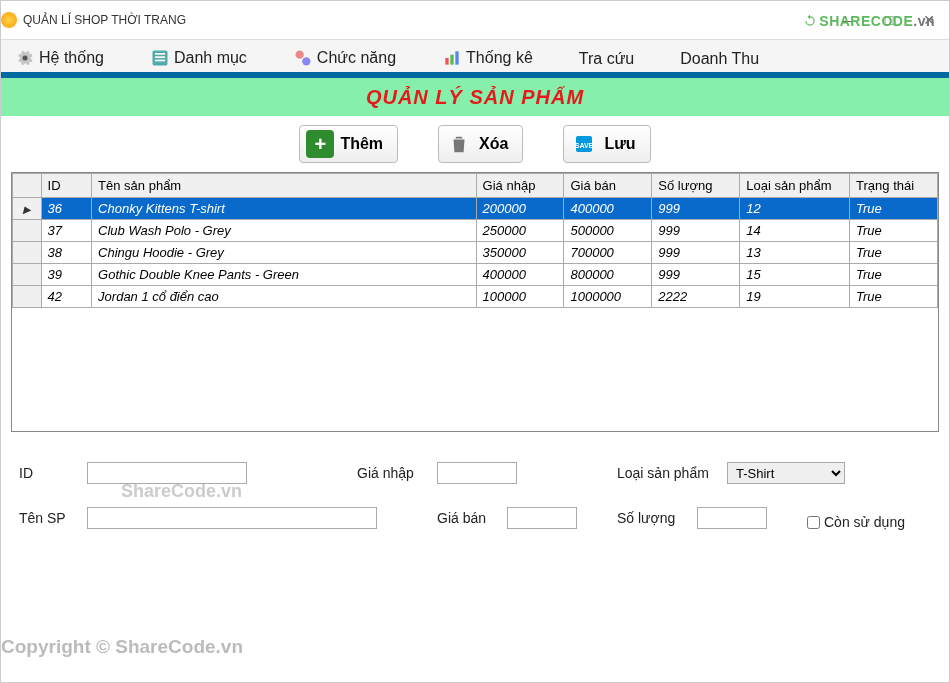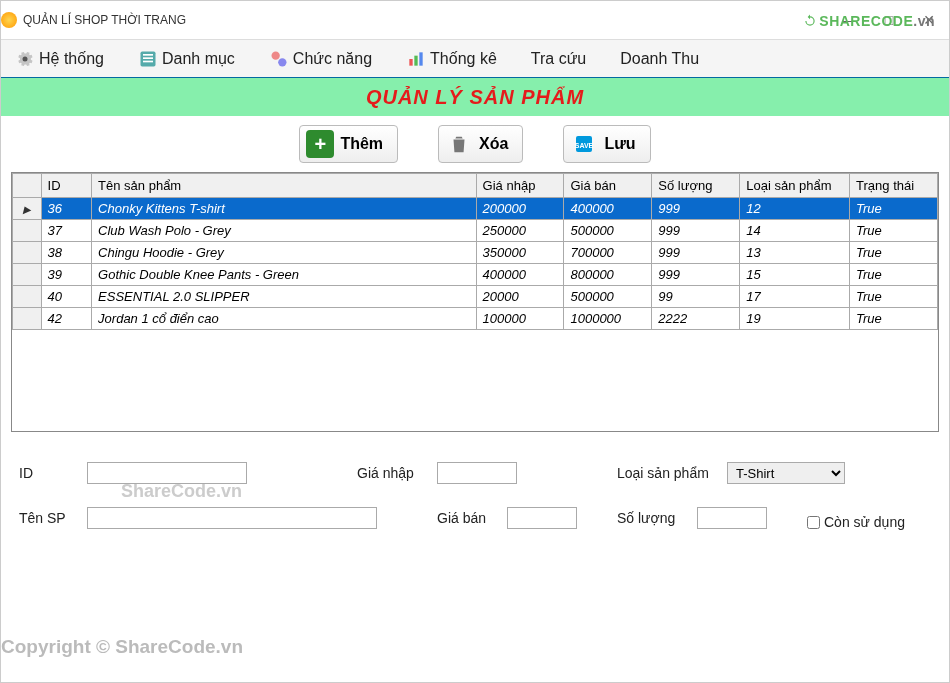--- a/index.html
+++ b/index.html
@@ -6,21 +6,21 @@
 body { background: #fff; width: 950px; height: 683px; border: 1px solid #ccc; overflow: hidden; position: relative; }
 
 .titlebar { height: 39px; background: #fff; display: flex; align-items: center; padding: 0 0; border-bottom: 1px solid #ddd; }
 .titlebar .app-icon { width: 16px; height: 16px; border-radius: 50%; background: radial-gradient(circle,#ffd54f,#ff9800); margin-right: 6px; }
 .titlebar .title { font-size: 12px; color: #333; flex: 1; }
 .titlebar .winbtn { width: 40px; height: 24px; display: flex; align-items: center; justify-content: center; color: #666; font-size: 14px; cursor: pointer; }
 .watermark-share { position:absolute; top:12px; right:14px; font-size:14px; color:#5bb85b; font-weight:bold; letter-spacing:.5px; z-index:5;}
 .watermark-share .vn{color:#777}
 .watermark-share .gear{display:inline-block;vertical-align:middle;margin-right:2px}
 
-.menubar { height: 38px; background: #f5f5f5; display: flex; align-items: center; padding: 0 8px; gap: 22px; border-bottom: 1px solid #0369a1; }
+.menubar { height: 38px; background: #f5f5f5; display: flex; align-items: flex-end; padding: 0 8px; gap: 34px; border-bottom: 6px solid #0369a1; }
 .menubar .mitem { display: flex; align-items: center; gap: 4px; font-size: 16px; color: #222; cursor: pointer; padding: 4px 6px; }
 .menubar .micon { width: 20px; height: 20px; }
 
 .header-banner { height: 38px; background: #86efac; display: flex; align-items: center; justify-content: center; }
 .header-banner .htxt { color: #e51b1b; font-weight: bold; font-style: italic; font-size: 20px; letter-spacing: 1px; }
 
 .toolbar { height: 56px; display: flex; align-items: center; justify-content: center; gap: 40px; padding: 10px 0; }
 .tbtn { display: flex; align-items: center; gap: 6px; border: 1px solid #bbb; border-radius: 4px; padding: 4px 14px 4px 6px; background: linear-gradient(#fff,#eee); cursor: pointer; font-size: 16px; font-weight: bold; }
 .tbtn .ticon { width: 28px; height: 28px; display:flex;align-items:center;justify-content:center; border-radius:4px; }
 .tbtn.add .ticon{background:#2e8b2e;color:#fff;font-size:20px;font-weight:bold}
@@ -181,30 +181,20 @@
           <td>39</td>
           <td>Gothic Double Knee Pants - Green</td>
           <td>400000</td>
           <td>800000</td>
           <td>999</td>
           <td>15</td>
           <td>True</td>
         </tr>
         <tr>
           <td class="rowhdr"></td>
-          <td>40</td>
-          <td> ESSENTIAL 2.0 SLIPPER</td>
-          <td>20000</td>
-          <td>500000</td>
-          <td>99</td>
-          <td>17</td>
-          <td>True</td>
-        </tr>
-        <tr>
-          <td class="rowhdr"></td>
           <td>42</td>
           <td>Jordan 1 cổ điển cao</td>
           <td>100000</td>
           <td>1000000</td>
           <td>2222</td>
           <td>19</td>
           <td>True</td>
         </tr>
       </tbody>
   </table>

